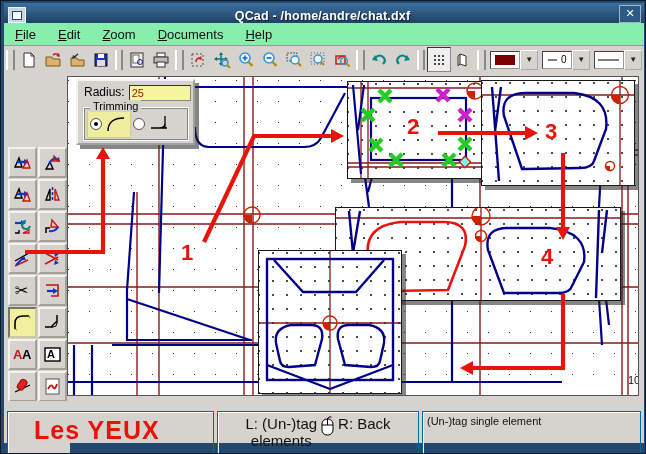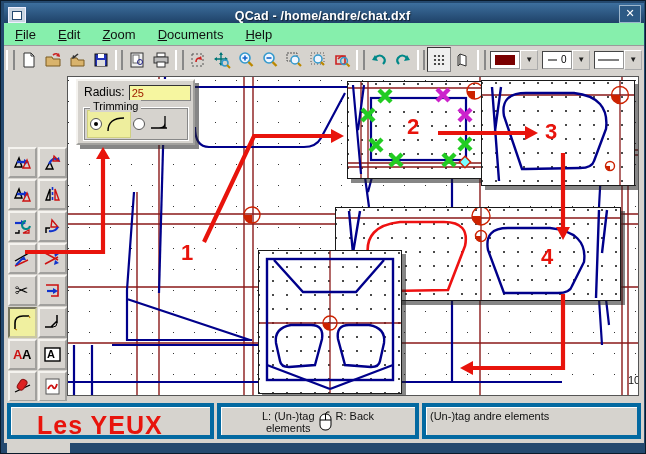--- a/index.html
+++ b/index.html
@@ -64,25 +64,25 @@
   .radio{width:10px;height:10px;border-radius:50%;background:#fff;border:1px solid #555;
     display:inline-block;margin-right:2px;position:relative;}
   .radio.on::after{content:"";position:absolute;left:3px;top:3px;width:4px;height:4px;border-radius:50%;background:#000;}
   
   .anno{position:absolute;color:#e8140c;font-weight:bold;font-size:22px;
     font-family:"Liberation Sans",sans-serif;z-index:30;}
   #grid-size{position:absolute;color:#111;font-size:11px;font-weight:normal;z-index:30;}
   #annosvg{position:absolute;left:0;top:0;z-index:25;pointer-events:none;}
   
   #statusbar{position:absolute;left:3px;top:400px;width:640px;height:42px;background:#d6d3ce;}
-  .spanel{position:absolute;top:2px;height:36px;border:4px solid #0369a1;
+  .spanel{position:absolute;top:10px;height:44px;border:1px solid #0369a1;
     box-shadow:inset 1px 1px 0 #fff;box-sizing:border-box;}
   #sp1{left:3px;width:207px;} #sp2{left:213px;width:202px;} #sp3{left:418px;width:219px;}
   #lesson{color:#e8140c;font-weight:bold;font-size:25px;margin:4px 0 0 26px;letter-spacing:1px;}
-  #sp2 .hintwrap{display:flex;justify-content:center;align-items:flex-start;font-size:11px;color:#111;padding-top:3px;}
+  #sp2 .hintwrap{display:flex;justify-content:center;align-items:flex-start;font-size:15px;color:#111;padding-top:3px;}
   #sp2 .lcol{text-align:center;margin-right:3px;}
   #sp2 .rcol{margin-left:3px;}
   #sp3 .hint{font-size:11px;color:#111;margin:3px 0 0 4px;}
 </style>
 </head>
 <body>
 
 <div id="window">
 
   <div id="titlebar">
@@ -565,17 +565,17 @@
         </div>
         <svg width="15" height="22">
           <rect x="2" y="4" width="11" height="16" rx="5" fill="#fff" stroke="#000"></rect>
           <path d="M2,10 h11 M7.5,4 v6" stroke="#000"></path>
           <path d="M7.5,4 q1,-3 4,-2" fill="none" stroke="#000"></path>
         </svg>
         <div class="rcol">R: Back</div>
       </div>
     </div>
     <div class="spanel" id="sp3">
-      <div class="hint">(Un-)tag andre elements</div>
+      <div class="hint">(Un-)tag single element</div>
     </div>
   </div>
 
 </div>
 
 </body></html>

